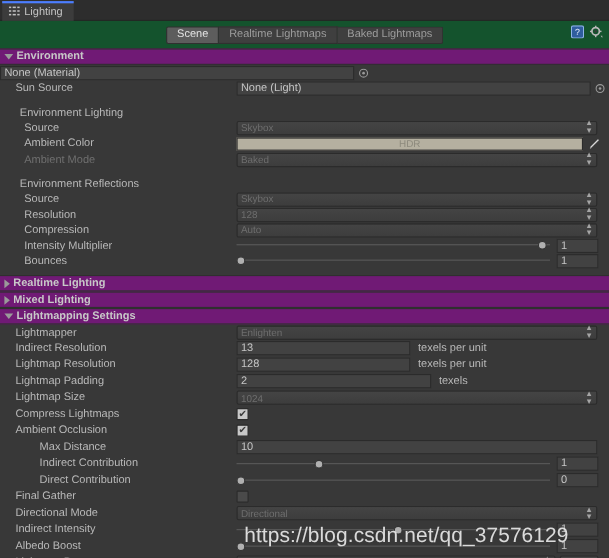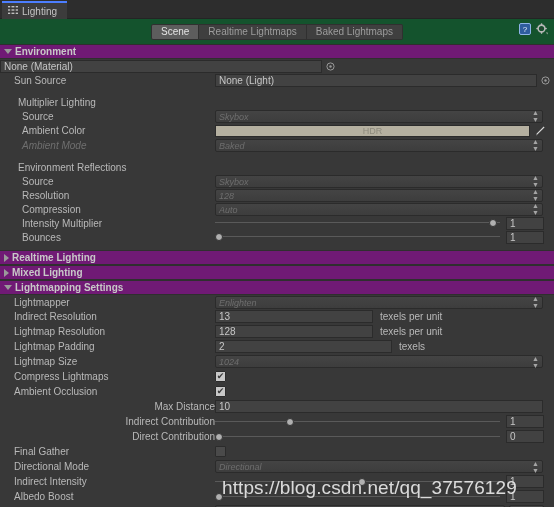--- a/index.html
+++ b/index.html
@@ -106,22 +106,22 @@
   .row.tall { height: 15px; }
   .lbl {
     width: 215px;
     padding-left: 14px;
     font-size: 10px;
     color: #b9b9b9;
     white-space: nowrap;
     overflow: hidden;
   }
   .lbl.i1 { padding-left: 22px; }
-  .lbl.i2 { padding-left: 36px; text-align: right; }
-  .lbl.dim { color: #6f6f6f; font-style: italic; }
+  .lbl.i2 { padding-left: 36px; }
+  .lbl.dim { color: #6f6f6f; }
   .grp {
     width: 215px;
     padding-left: 18px;
     font-size: 10px;
     color: #b9b9b9;
   }
   .ctl { flex: 1; display: flex; align-items: center; position: relative; height: 100%; }
 
   
   .objfield {
@@ -138,26 +138,25 @@
     margin-left: 2px;
     display: flex; align-items: center; justify-content: center;
   }
 
   
   .popup {
     height: 13px;
     background: linear-gradient(#4c4c4c, #434343);
     border: 1px solid #2b2b2b;
     border-radius: 2px;
-    display: flex; align-items: flex-end;
+    display: flex; align-items: center;
     padding: 0 3px;
     font-size: 9px;
     color: #b4b4b4;
     position: relative;
-    font-style: italic;
   }
   .popup.dim { color: #6e6e6e; background: linear-gradient(#444,#3d3d3d); }
   .popup .arr {
     position: absolute; right: 3px; top: 50%;
     transform: translateY(-50%);
     font-size: 7px; color: #a5a5a5; line-height: 1;
   }
 
   
   .numfield {
@@ -326,21 +325,21 @@
             <circle cx="4.5" cy="4.5" r="3.6" fill="none" stroke="#9a9a9a"></circle>
             <circle cx="4.5" cy="4.5" r="1.2" fill="#9a9a9a"></circle>
           </svg>
       </div>
     </div>
   </div>
 
   <div class="spacer"></div>
 
   <div class="row">
-    <div class="grp">Multiplier Lighting</div>
+    <div class="grp">Environment Lighting</div>
   </div>
 
   <div class="row">
     <div class="lbl i1">Source</div>
     <div class="ctl">
       <div class="popup dim" style="width:328px">
         <span>Skybox</span>
         <span class="arr">▲<br>▼</span>
       </div>
     </div>

